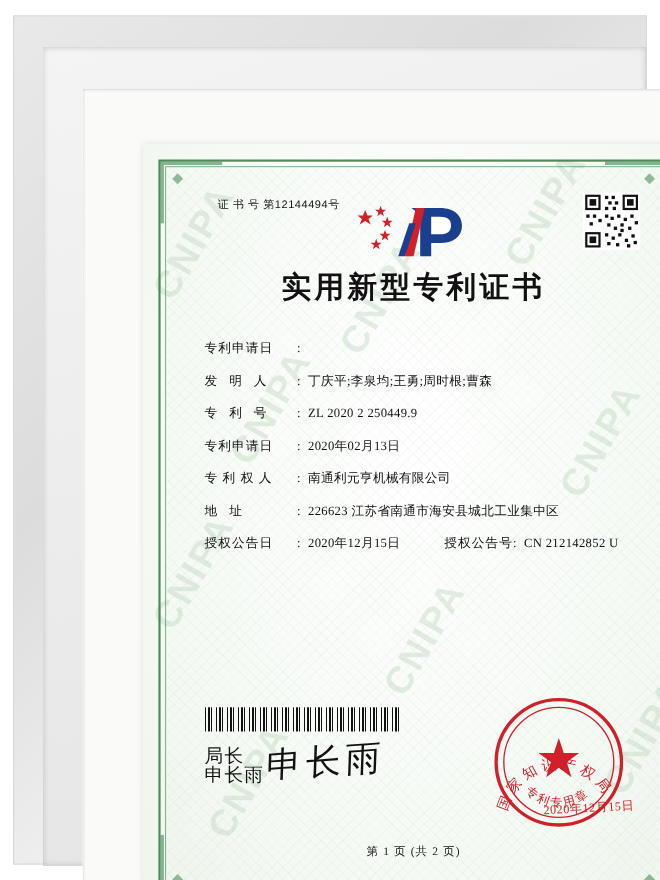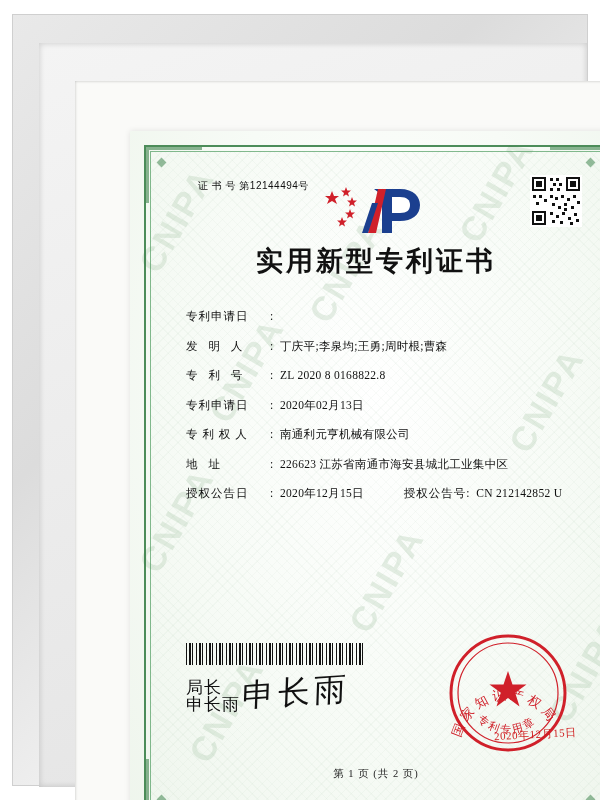--- a/index.html
+++ b/index.html
@@ -425,21 +425,21 @@
 
               <div class="field-row">
                 <span class="field-label">发 明 人</span>
                 <span class="field-colon">:</span>
                 <span class="field-value">丁庆平;李泉均;王勇;周时根;曹森</span>
               </div>
 
               <div class="field-row">
                 <span class="field-label">专 利 号</span>
                 <span class="field-colon">:</span>
-                <span class="field-value">ZL 2020 8 0168822.8</span>
+                <span class="field-value">ZL 2020 2 250449.9</span>
               </div>
 
               <div class="field-row">
                 <span class="field-label narrow">专利申请日</span>
                 <span class="field-colon">:</span>
                 <span class="field-value">2020年02月13日</span>
               </div>
 
               <div class="field-row">
                 <span class="field-label narrow">专 利 权 人</span>

